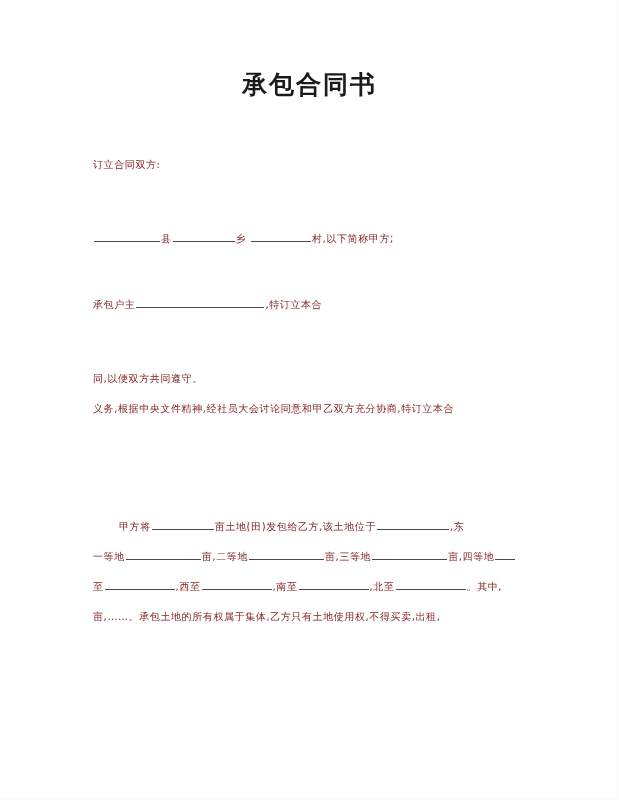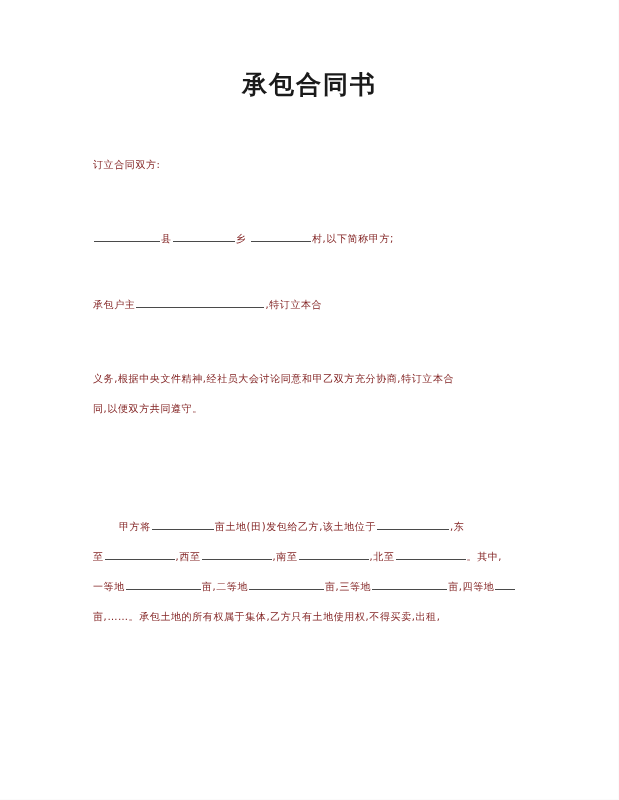--- a/index.html
+++ b/index.html
@@ -91,30 +91,30 @@
     <div class="gap-lg"></div>
 
     <p class="para"><span class="blank b-66"></span><span>县</span><span class="blank b-62"></span><span>乡</span> <span class="blank b-60"></span><span>村,以下简称甲方;</span></p>
 
     <div class="gap-md"></div>
 
     <p class="para"><span>承包户主</span><span class="blank b-128"></span><span>,特订立本合</span></p>
 
     <div class="gap-lg"></div>
 
+    <p class="para">同,以便双方共同遵守。</p>
     <p class="para">义务,根据中央文件精神,经社员大会讨论同意和甲乙双方充分协商,特订立本合</p>
-    <p class="para">同,以便双方共同遵守。</p>
 
     <div class="gap-lg"></div>
 
 
     <div class="gap-lg"></div>
 
     <p class="para indent"><span>甲方将</span><span class="blank b-62"></span><span>亩土地(田)发包给乙方,该土地位于</span><span class="blank b-72"></span><span>,东</span></p>
 
+    <p class="para"><span>一等地</span><span class="blank b-75"></span><span>亩,二等地</span><span class="blank b-75"></span><span>亩,三等地</span><span class="blank b-75"></span><span>亩,四等地</span><span class="blank b-20"></span></p>
+
     <p class="para"><span>至</span><span class="blank b-70"></span><span>,西至</span><span class="blank b-70"></span><span>,南至</span><span class="blank b-70"></span><span>,北至</span><span class="blank b-70"></span><span>。其中,</span></p>
-
-    <p class="para"><span>一等地</span><span class="blank b-75"></span><span>亩,二等地</span><span class="blank b-75"></span><span>亩,三等地</span><span class="blank b-75"></span><span>亩,四等地</span><span class="blank b-20"></span></p>
 
     <p class="para">亩,……。承包土地的所有权属于集体,乙方只有土地使用权,不得买卖,出租,</p>
 
   </div>
 </div>
 
 </body></html>

